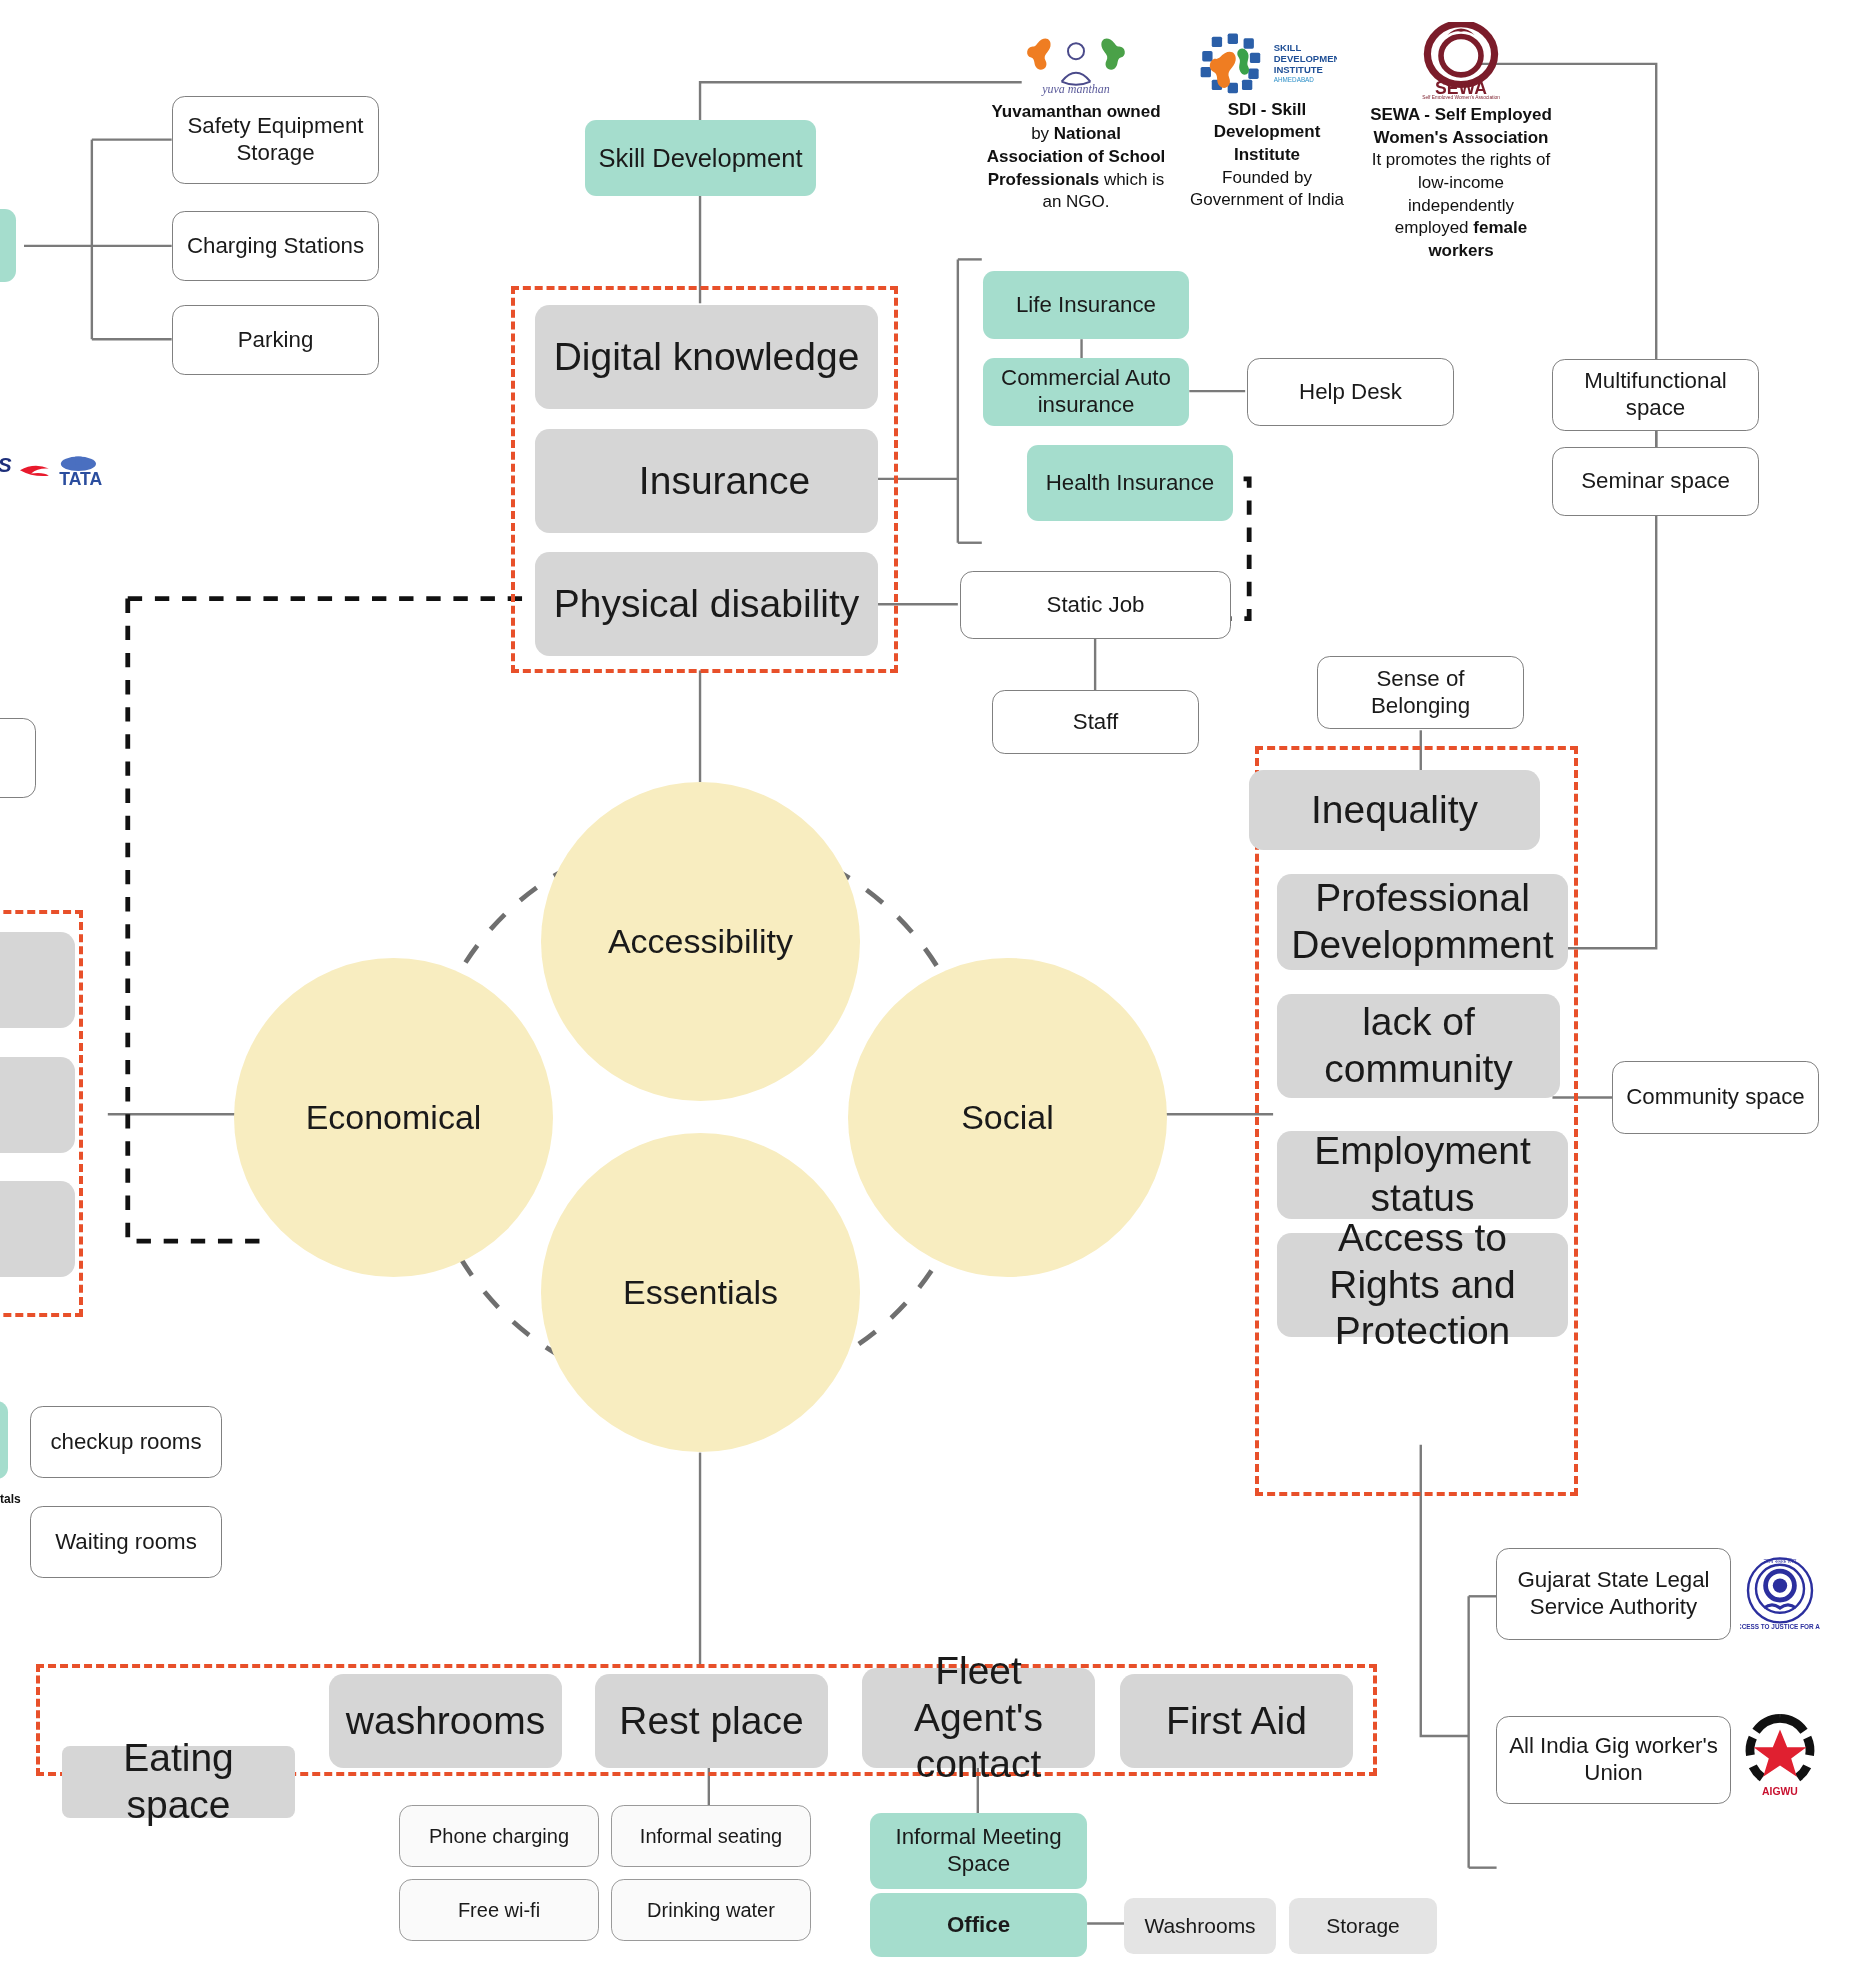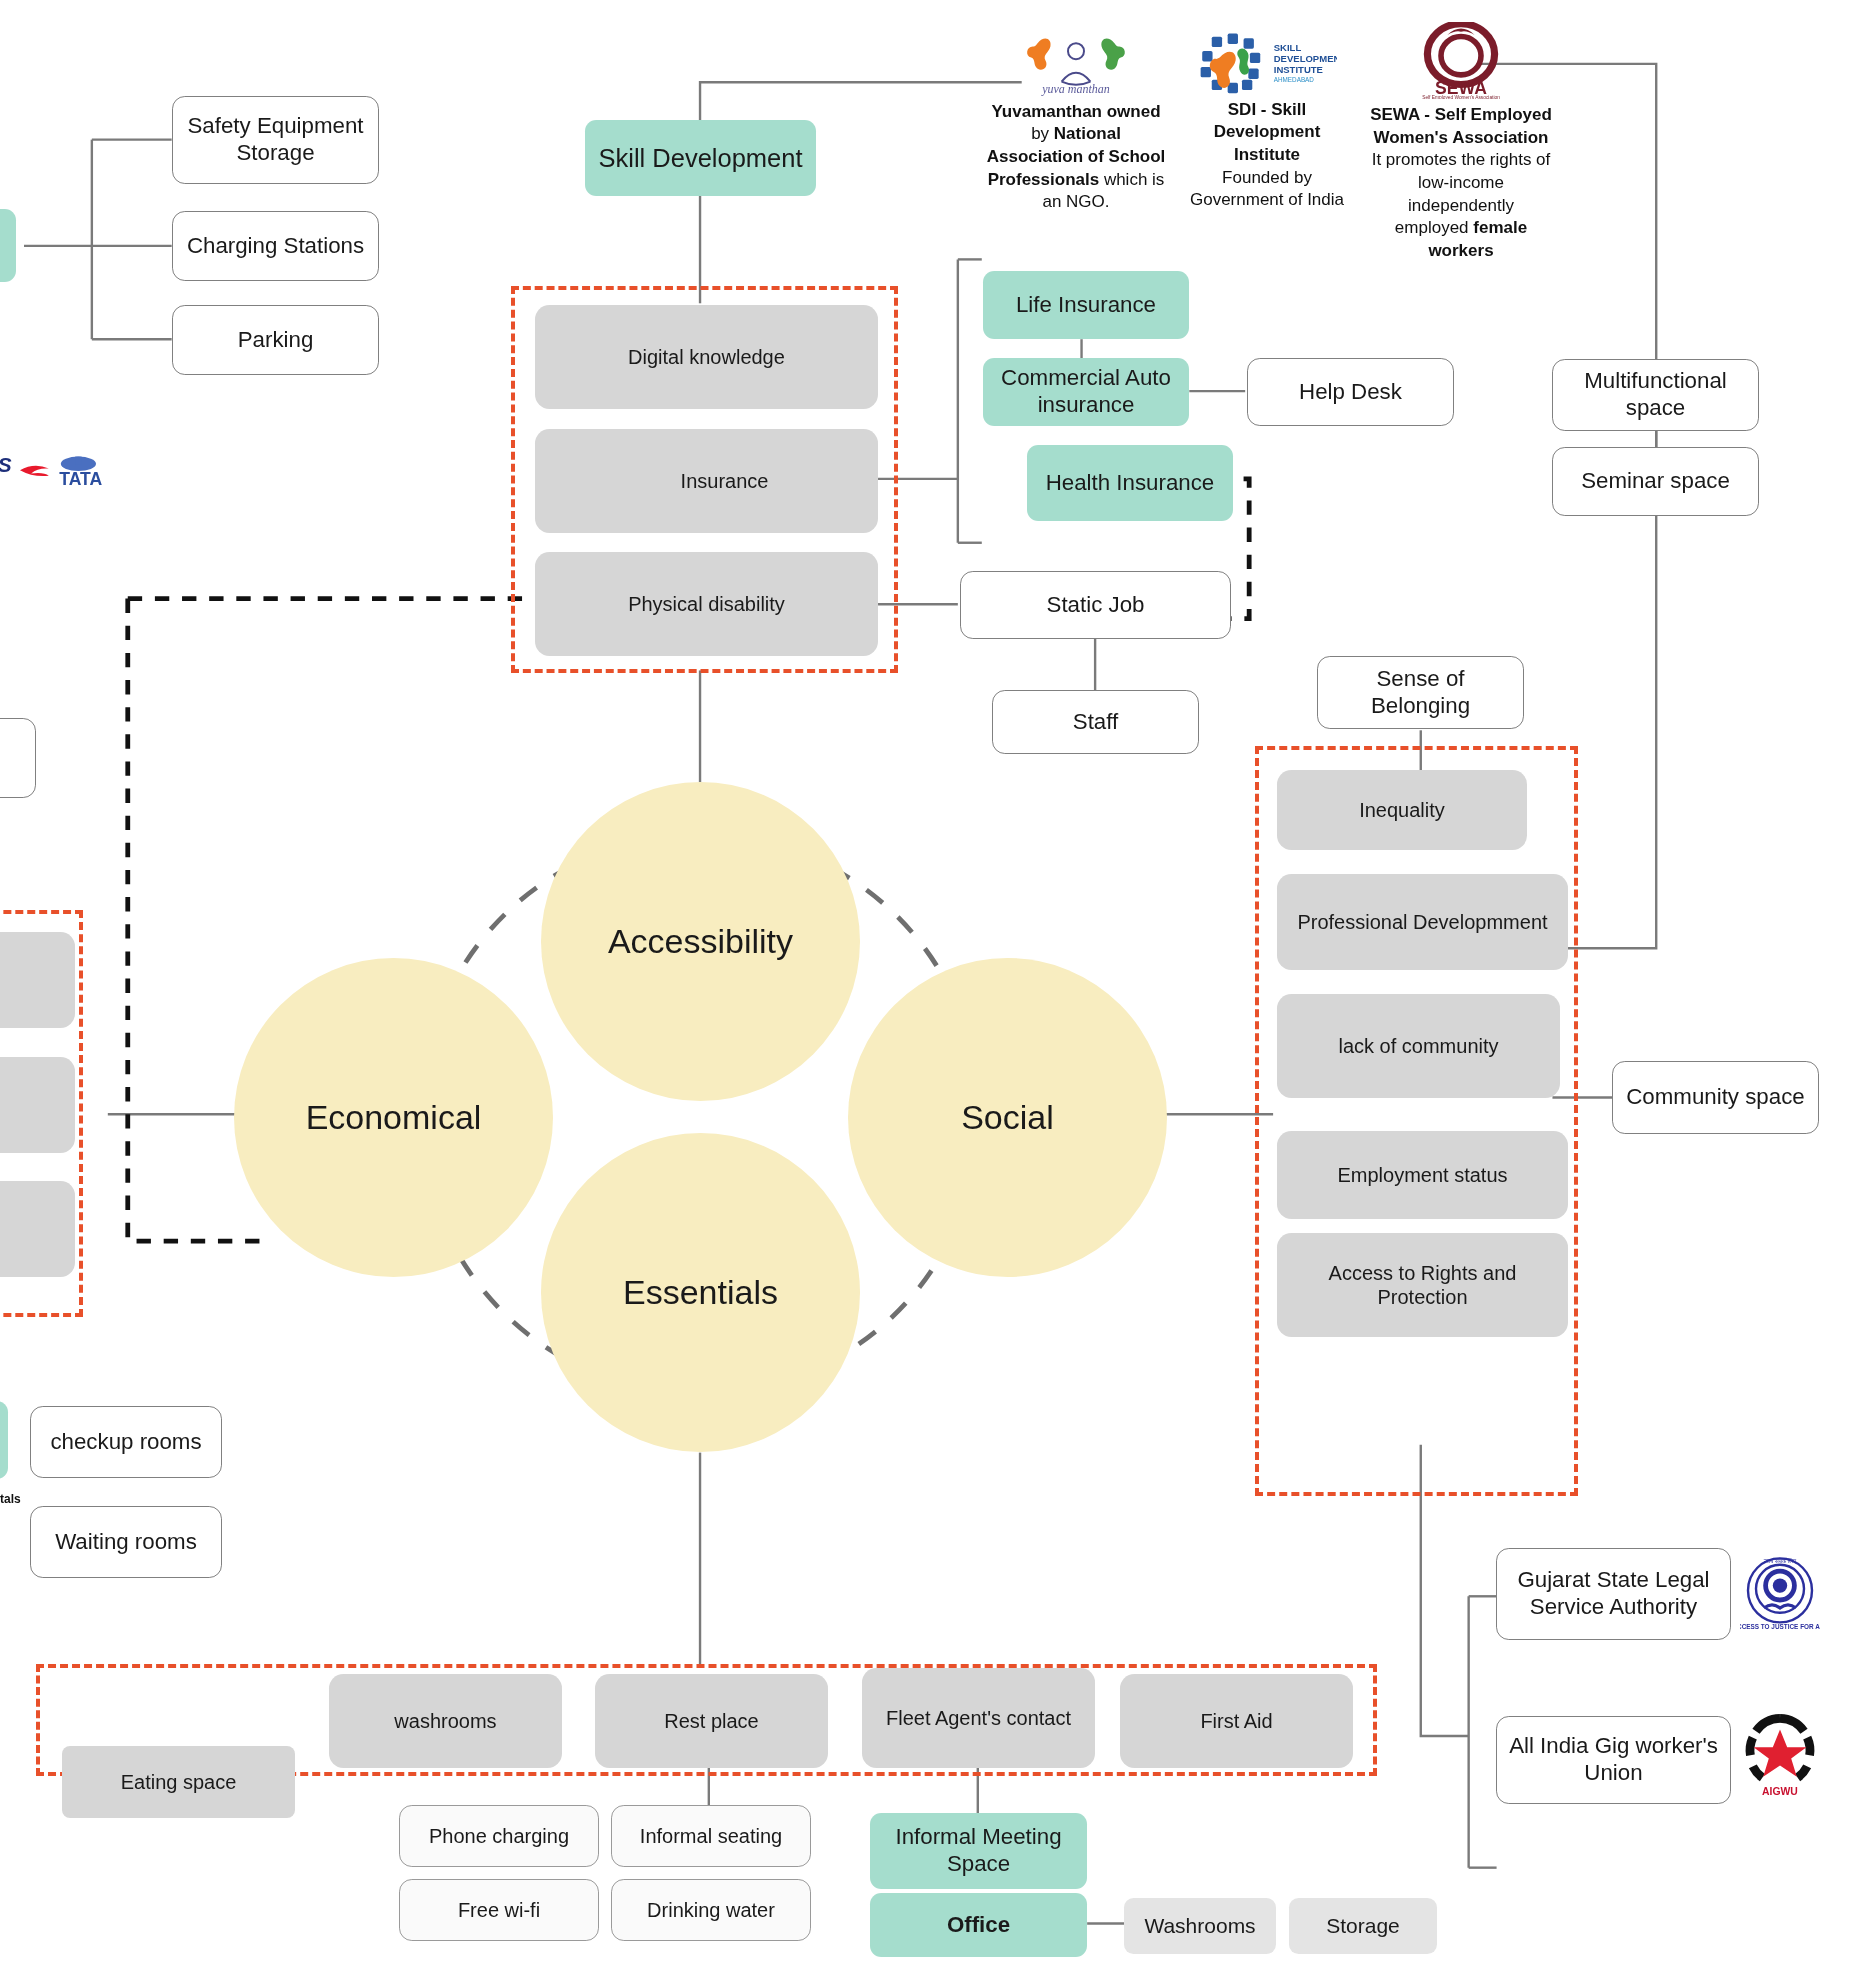--- a/index.html
+++ b/index.html
@@ -41,21 +41,21 @@
     background: #ffffff;
     border: 1.6px solid #808080;
     border-radius: 12.8px;
     font-size: 22.3px;
     color: #1a1a1a;
   }
   .node-grey {
     background: #d6d6d6;
     border: none;
     border-radius: 14.4px;
-    font-size: 20px;
+    font-size: 39px;
     color: #1a1a1a;
   }
   .node-grey-sm {
     background: #e4e4e4;
     border: none;
     border-radius: 9.6px;
     font-size: 21px;
     color: #1a1a1a;
   }
   .node-teal {
@@ -292,21 +292,21 @@
 
   <div class="node node-white" style="left:1317px; top:656px; width:207px; height:73px;">Sense of Belonging</div>
 
   <div class="node node-white" style="left:1612px; top:1061px; width:207px; height:73px;">Community space</div>
 
   <div class="circle" style="left:541px; top:782px; width:319px; height:319px;">Accessibility</div>
   <div class="circle" style="left:234px; top:958px; width:319px; height:319px;">Economical</div>
   <div class="circle" style="left:541px; top:1133px; width:319px; height:319px;">Essentials</div>
   <div class="circle" style="left:848px; top:958px; width:319px; height:319px;">Social</div>
 
-  <div class="node node-grey" style="left:1277px; top:770px; width:250px; height:80px;">Inequality</div>
+  <div class="node node-grey" style="left:1249px; top:770px; width:291px; height:80px;">Inequality</div>
   <div class="node node-grey" style="left:1277px; top:874px; width:291px; height:96px;">Professional Developmment</div>
   <div class="node node-grey" style="left:1277px; top:994px; width:283px; height:104px;">lack of community</div>
   <div class="node node-grey" style="left:1277px; top:1124px; width:291px; height:88px;margin-top:7px;">Employment status</div>
   <div class="node node-grey" style="left:1277px; top:1233px; width:291px; height:104px;">Access to Rights and Protection</div>
 
   <div class="node node-grey" style="left:62px; top:1746px; width:233px; height:72px;border-radius:8px;">Eating space</div>
   <div class="node node-grey" style="left:329px; top:1674px; width:233px; height:94px;">washrooms</div>
   <div class="node node-grey" style="left:595px; top:1674px; width:233px; height:94px;">Rest place</div>
   <div class="node node-grey" style="left:862px; top:1668px; width:233px; height:100px;">Fleet Agent's contact</div>
   <div class="node node-grey" style="left:1120px; top:1674px; width:233px; height:94px;">First Aid</div>

